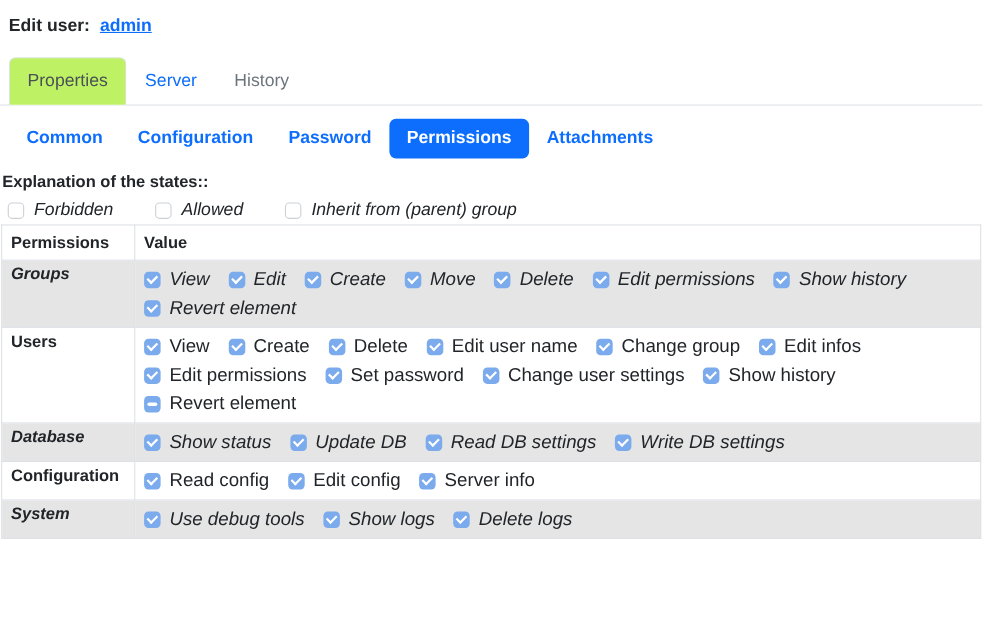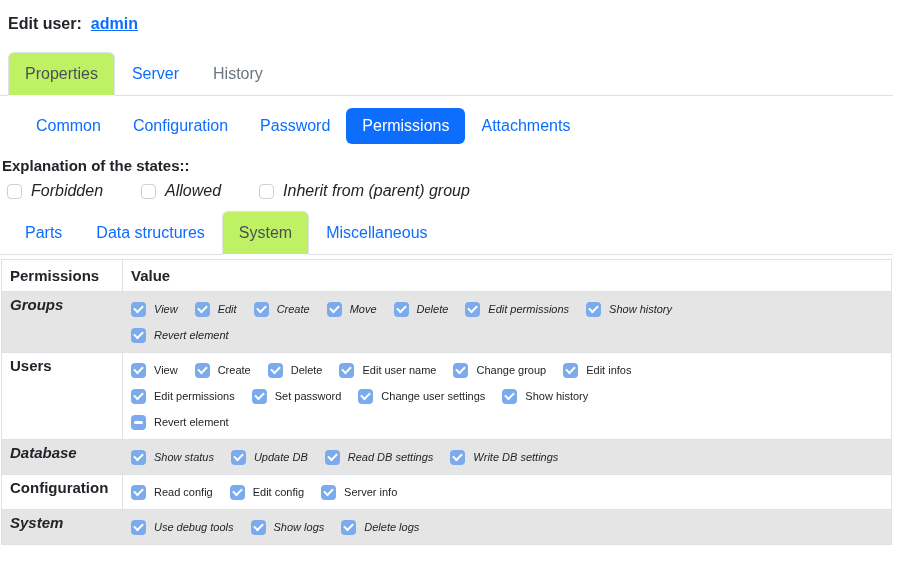--- a/index.html
+++ b/index.html
@@ -21,21 +21,21 @@
   .navtabs.first { margin-top:14px; }
   .navtabs.third { margin-top:11px; }
   .navlink { display:block; padding:12px 16px; color:#0d6efd; text-decoration:none;
              cursor:pointer; border:1px solid transparent; margin-bottom:-1px;
              border-radius:6px 6px 0 0; white-space:nowrap; }
   .navlink[data-state="active"] { color:#495057; background:#bef264;
              border-color:#dee2e6 #dee2e6 #fff #dee2e6; }
   .navlink[data-state="muted"] { color:#6c757d; }
 
   
-  .pills { display:flex; padding-left:20px; margin-top:12px; font-size:16px; }
+  .pills { display:flex; padding-left:8px; margin-top:12px; font-size:16px;font-weight:bold; }
   .pill { display:block; padding:9px 16px; color:#0d6efd; border-radius:6px;
           cursor:pointer; white-space:nowrap; }
   .pill[data-state="active"] { background:#0d6efd; color:#fff; }
 
   
   .legend-heading { font-weight:700; font-size:15px; margin:13px 0 8px 2px; }
   .legend-items { display:flex; gap:38px; margin-left:7px;font-style:italic; }
 
   
   .cb-item { display:flex; align-items:center; gap:9px; font-size:16px; cursor:pointer; }
@@ -52,21 +52,21 @@
   }
 
   
   table.perm { border-collapse:collapse; margin:4px 0 0 1px; width:891px; font-size:15px; }
   .perm th, .perm td { border:1px solid #dee2e6; padding:4px 8px;
                        text-align:left; vertical-align:top; }
   .perm th { font-size:15px; padding:7px 8px; color:#212529; }
   .perm td.rowlabel { font-weight:700; width:121px; }
   .perm tr.stripe { background:#e5e5e5;font-style:italic; }
   .value .line { display:flex; gap:17px; align-items:center; min-height:26px; }
-  .value .cb-item { font-size:11px; gap:8px; }
+  .value .cb-item { font-size:17px; gap:8px; }
 </style>
 </head>
 <body>
 
 <div class="page">
 
   <div class="title">
     <span>Edit user:</span>
     <a>admin</a>
   </div>
@@ -94,26 +94,20 @@
     <span class="cb-item">
       <span class="cb" data-state="unchecked"></span>
       <span>Allowed</span>
     </span>
     <span class="cb-item">
       <span class="cb" data-state="unchecked"></span>
       <span>Inherit from (parent) group</span>
     </span>
   </div>
 
-  <div class="navtabs third">
-    <a class="navlink" data-state="link">Parts</a>
-    <a class="navlink" data-state="link">Data structures</a>
-    <a class="navlink" data-state="active">System</a>
-    <a class="navlink" data-state="link">Miscellaneous</a>
-  </div>
 
   <table class="perm">
     <tbody>
         <tr>
       <th>Permissions</th>
       <th>Value</th>
     </tr>
 
     <tr class="stripe">
       <td class="rowlabel">Groups</td>

